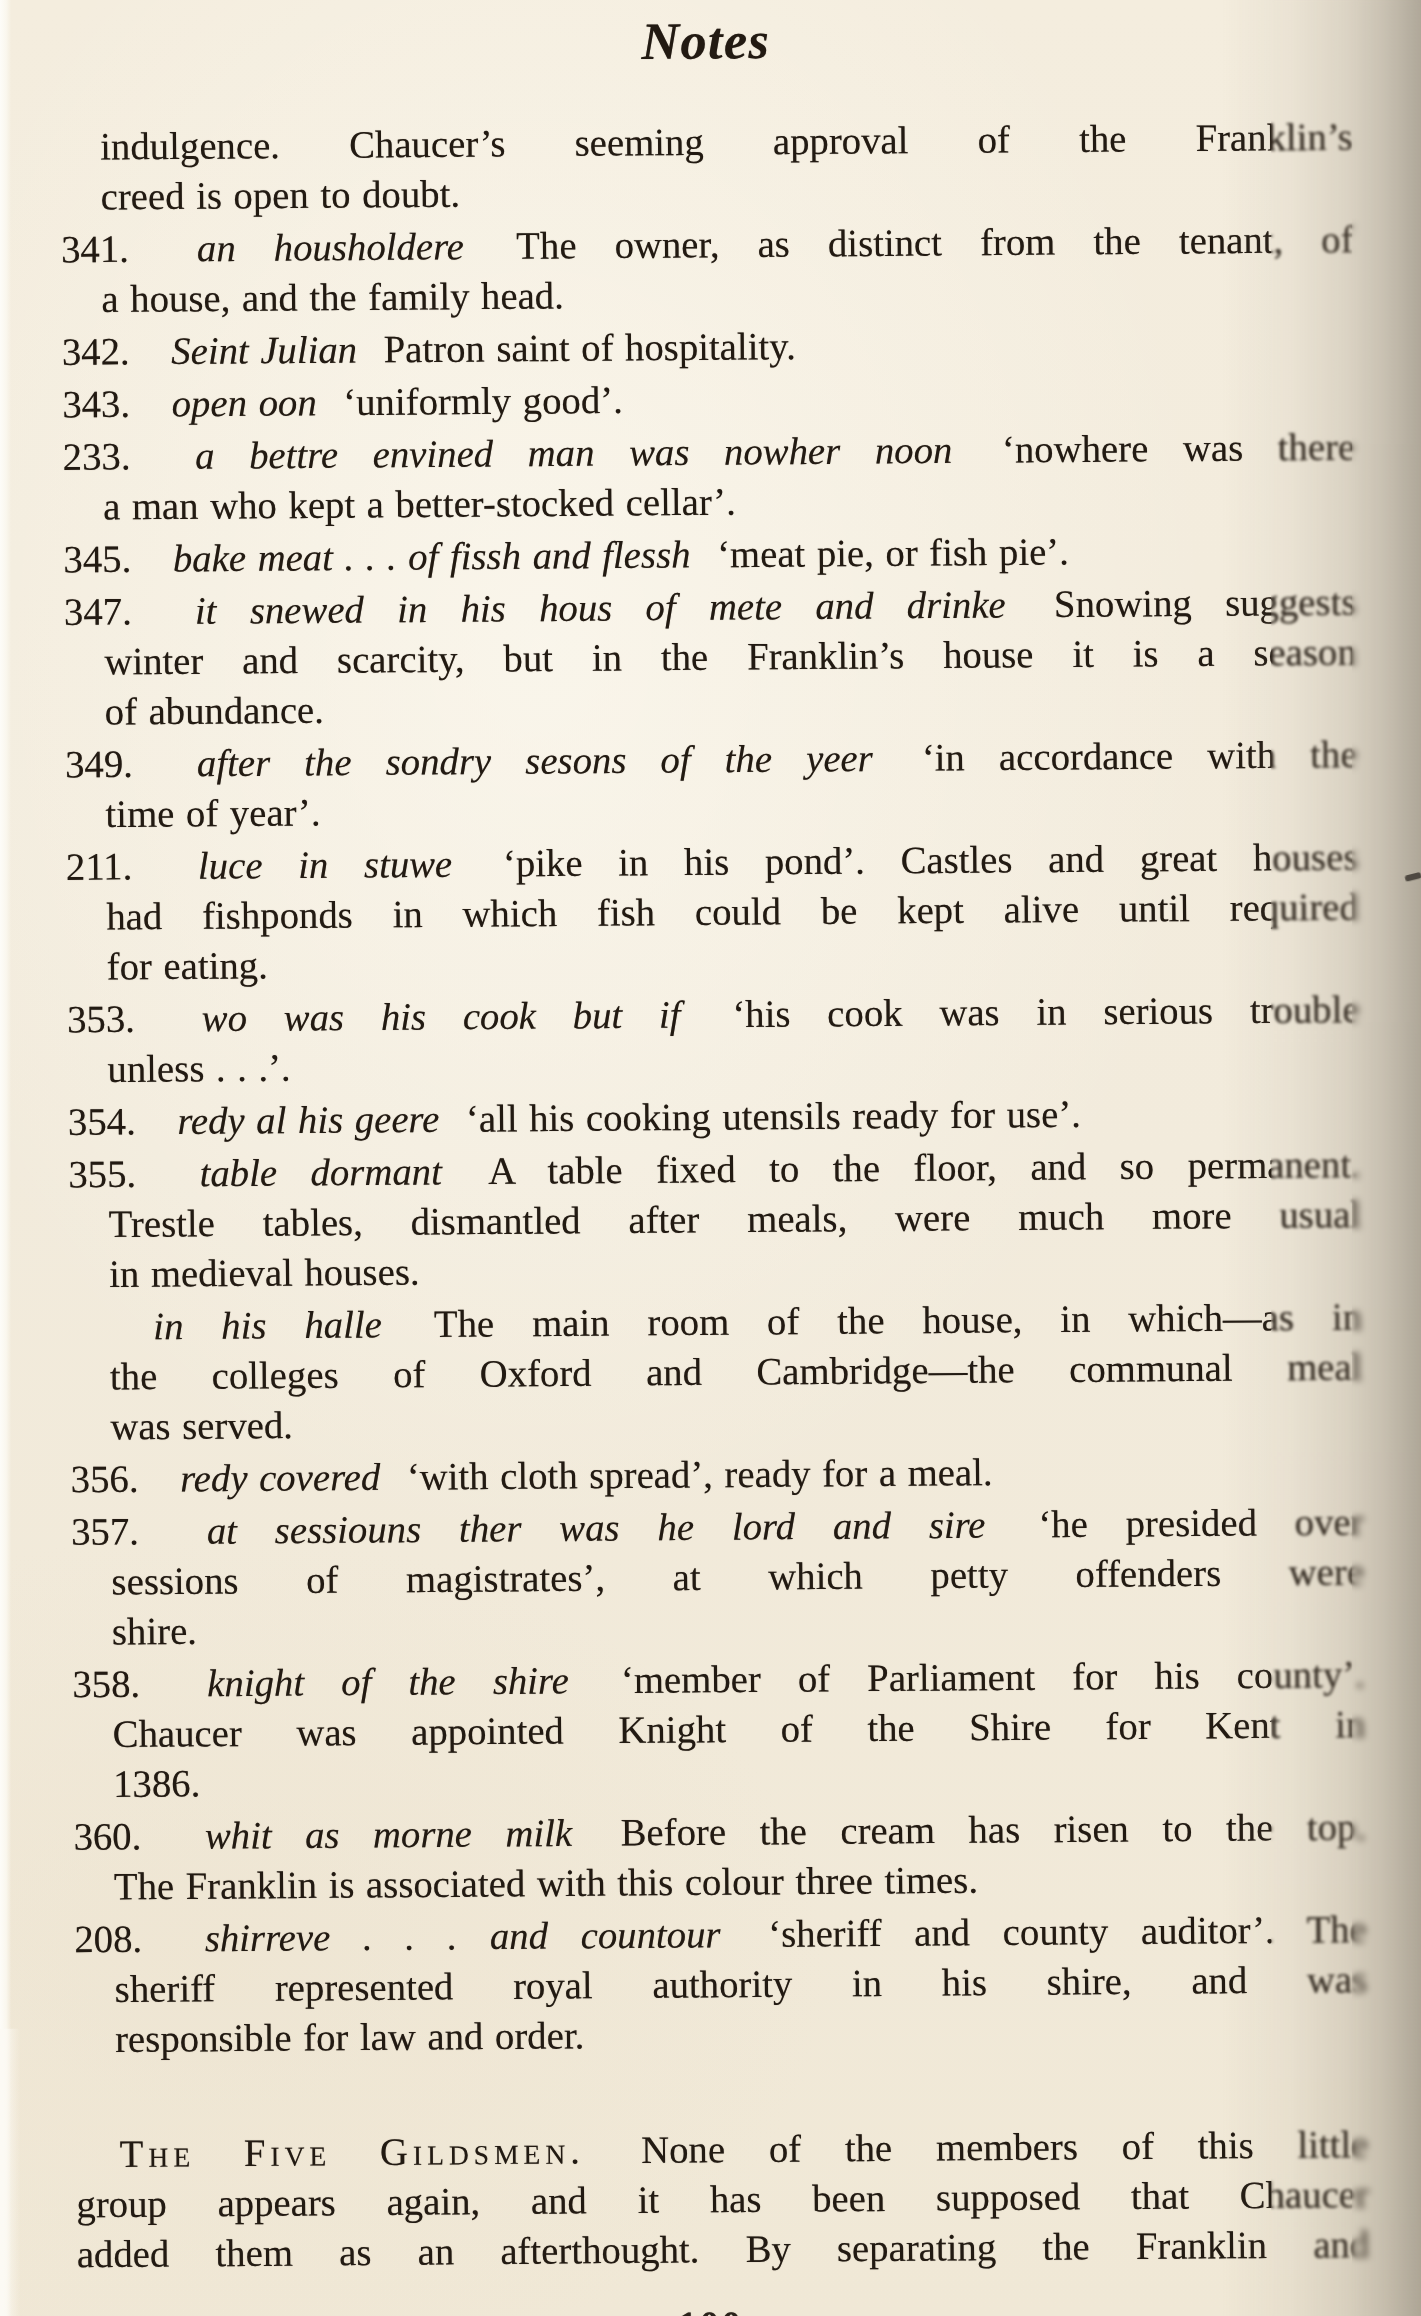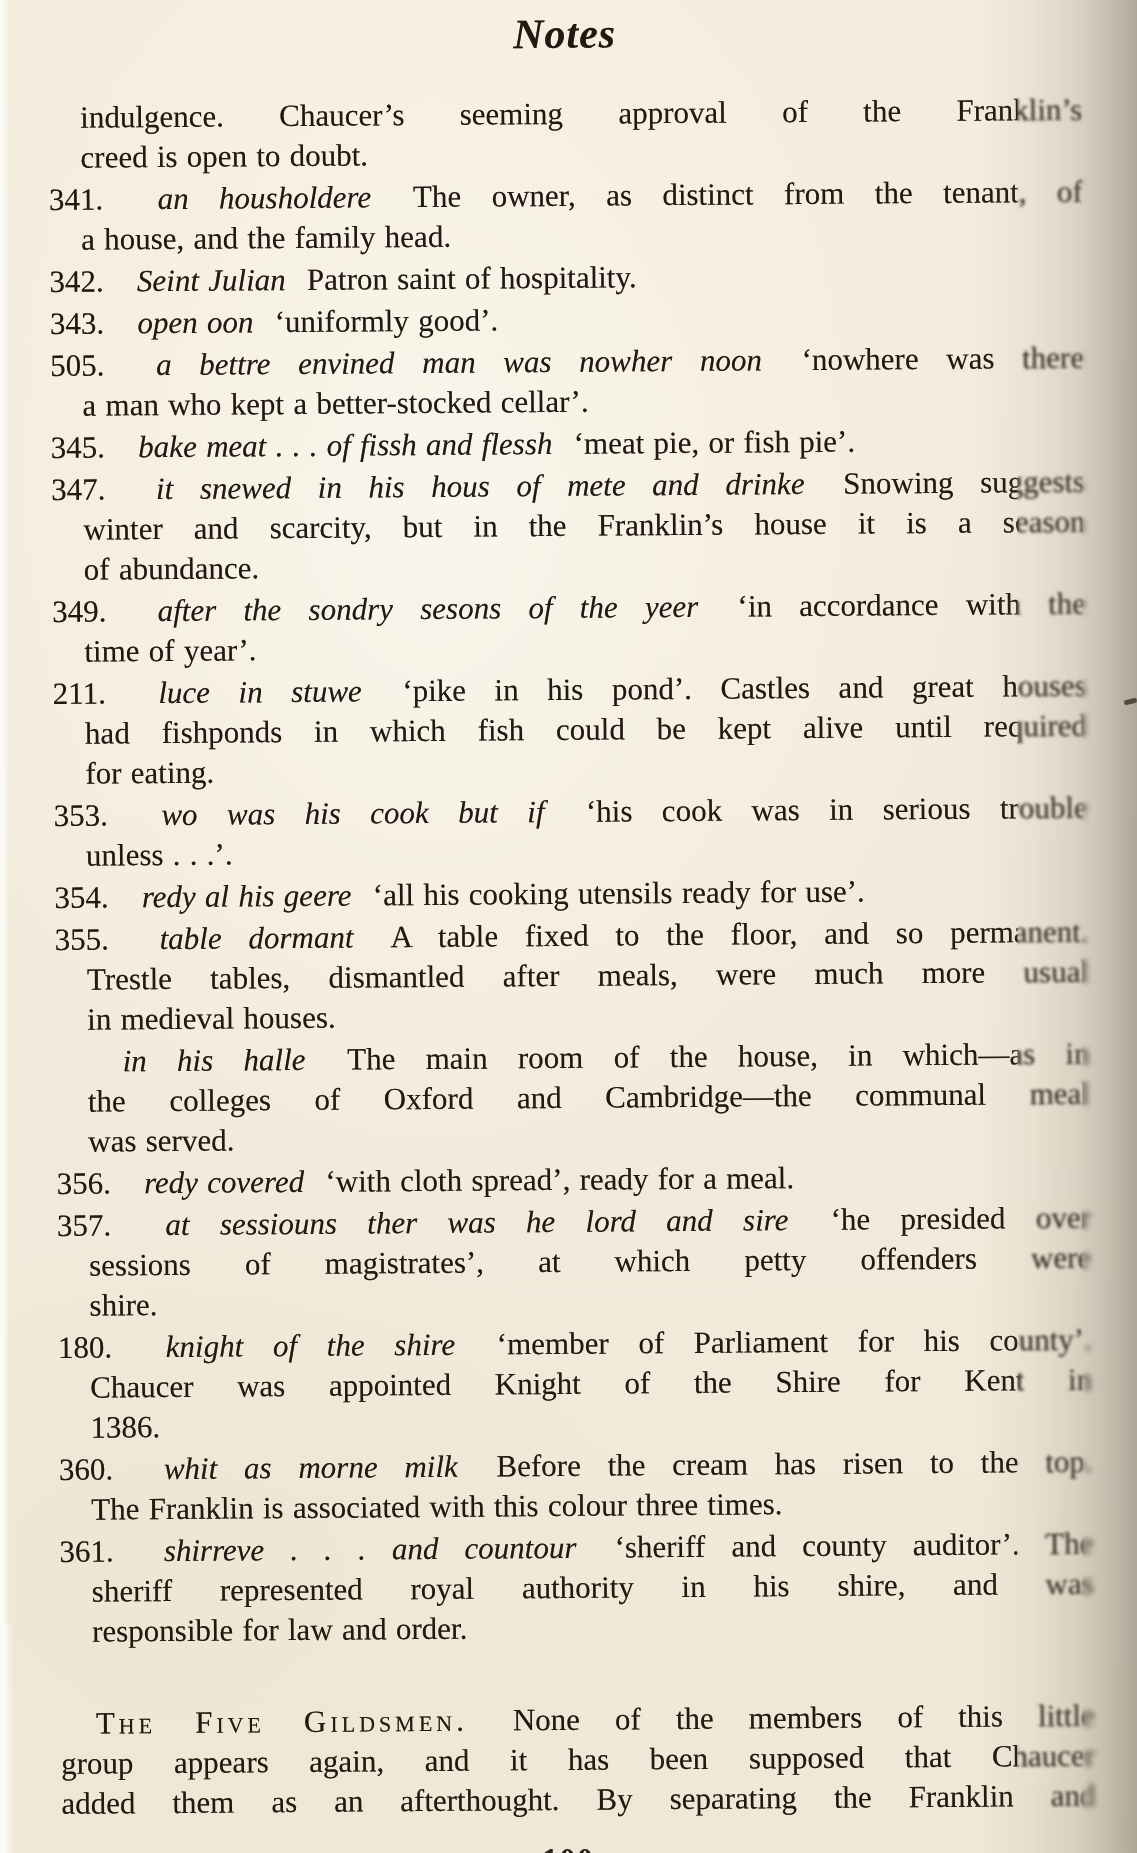--- a/index.html
+++ b/index.html
@@ -68,21 +68,21 @@
 
   <div class="content">
     <div class="title">Notes</div>
     <div id="body-lines">
         <div class="line ind-cont jfy"><span class="rom">indulgence. Chaucer’s seeming approval of the Franklin’s</span></div>
         <div class="line ind-cont"><span class="rom">creed is open to doubt.</span></div>
         <div class="line ind-num jfy sp1"><span class="num">341.</span> <span class="lemma">an housholdere</span> <span class="rom">The owner, as distinct from the tenant, of</span></div>
         <div class="line ind-cont"><span class="rom">a house, and the family head.</span></div>
         <div class="line ind-num sp1"><span class="num">342.</span> <span class="lemma">Seint Julian</span> <span class="rom">Patron saint of hospitality.</span></div>
         <div class="line ind-num sp1"><span class="num">343.</span> <span class="lemma">open oon</span> <span class="rom">‘uniformly good’.</span></div>
-        <div class="line ind-num jfy sp1"><span class="num">505.</span> <span class="lemma">a bettre envined man was nowher noon</span> <span class="rom">‘nowhere was there</span></div>
+        <div class="line ind-num jfy sp1"><span class="num">233.</span> <span class="lemma">a bettre envined man was nowher noon</span> <span class="rom">‘nowhere was there</span></div>
         <div class="line ind-cont"><span class="rom">a man who kept a better-stocked cellar’.</span></div>
         <div class="line ind-num sp1"><span class="num">345.</span> <span class="lemma">bake meat . . . of fissh and flessh</span> <span class="rom">‘meat pie, or fish pie’.</span></div>
         <div class="line ind-num jfy sp1"><span class="num">347.</span> <span class="lemma">it snewed in his hous of mete and drinke</span> <span class="rom">Snowing suggests</span></div>
         <div class="line ind-cont jfy"><span class="rom">winter and scarcity, but in the Franklin’s house it is a season</span></div>
         <div class="line ind-cont"><span class="rom">of abundance.</span></div>
         <div class="line ind-num jfy sp1"><span class="num">349.</span> <span class="lemma">after the sondry sesons of the yeer</span> <span class="rom">‘in accordance with the</span></div>
         <div class="line ind-cont"><span class="rom">time of year’.</span></div>
         <div class="line ind-num jfy sp1"><span class="num">211.</span> <span class="lemma">luce in stuwe</span> <span class="rom">‘pike in his pond’. Castles and great houses</span></div>
         <div class="line ind-cont jfy"><span class="rom">had fishponds in which fish could be kept alive until required</span></div>
         <div class="line ind-cont"><span class="rom">for eating.</span></div>
@@ -92,26 +92,26 @@
         <div class="line ind-num jfy sp1"><span class="num">355.</span> <span class="lemma">table dormant</span> <span class="rom">A table fixed to the floor, and so permanent.</span></div>
         <div class="line ind-cont jfy"><span class="rom">Trestle tables, dismantled after meals, were much more usual</span></div>
         <div class="line ind-cont"><span class="rom">in medieval houses.</span></div>
         <div class="line ind-sub jfy sp1"><span class="lemma">in his halle</span> <span class="rom">The main room of the house, in which—as in</span></div>
         <div class="line ind-cont jfy"><span class="rom">the colleges of Oxford and Cambridge—the communal meal</span></div>
         <div class="line ind-cont"><span class="rom">was served.</span></div>
         <div class="line ind-num sp1"><span class="num">356.</span> <span class="lemma">redy covered</span> <span class="rom">‘with cloth spread’, ready for a meal.</span></div>
         <div class="line ind-num jfy sp1"><span class="num">357.</span> <span class="lemma">at sessiouns ther was he lord and sire</span> <span class="rom">‘he presided over</span></div>
         <div class="line ind-cont jfy"><span class="rom">sessions of magistrates’, at which petty offenders were</span></div>
         <div class="line ind-cont"><span class="rom">shire.</span></div>
-        <div class="line ind-num jfy sp1"><span class="num">180.</span> <span class="lemma">knight of the shire</span> <span class="rom">‘member of Parliament for his county’.</span></div>
+        <div class="line ind-num jfy sp1"><span class="num">358.</span> <span class="lemma">knight of the shire</span> <span class="rom">‘member of Parliament for his county’.</span></div>
         <div class="line ind-cont jfy"><span class="rom">Chaucer was appointed Knight of the Shire for Kent in</span></div>
         <div class="line ind-cont"><span class="rom">1386.</span></div>
         <div class="line ind-num jfy sp1"><span class="num">360.</span> <span class="lemma">whit as morne milk</span> <span class="rom">Before the cream has risen to the top.</span></div>
         <div class="line ind-cont"><span class="rom">The Franklin is associated with this colour three times.</span></div>
-        <div class="line ind-num jfy sp1"><span class="num">361.</span> <span class="lemma">shirreve . . . and countour</span> <span class="rom">‘sheriff and county auditor’. The</span></div>
+        <div class="line ind-num jfy sp1"><span class="num">208.</span> <span class="lemma">shirreve . . . and countour</span> <span class="rom">‘sheriff and county auditor’. The</span></div>
         <div class="line ind-cont jfy"><span class="rom">sheriff represented royal authority in his shire, and was</span></div>
         <div class="line ind-cont"><span class="rom">responsible for law and order.</span></div>
         <div class="line ind-head jfy sp2"><span class="schead">The Five Gildsmen.</span> <span class="rom">None of the members of this little</span></div>
         <div class="line ind-left jfy"><span class="rom">group appears again, and it has been supposed that Chaucer</span></div>
         <div class="line ind-left jfy"><span class="rom">added them as an afterthought. By separating the Franklin and</span></div>
       </div>
   </div>
 
   <div class="pageno">100</div>
 

